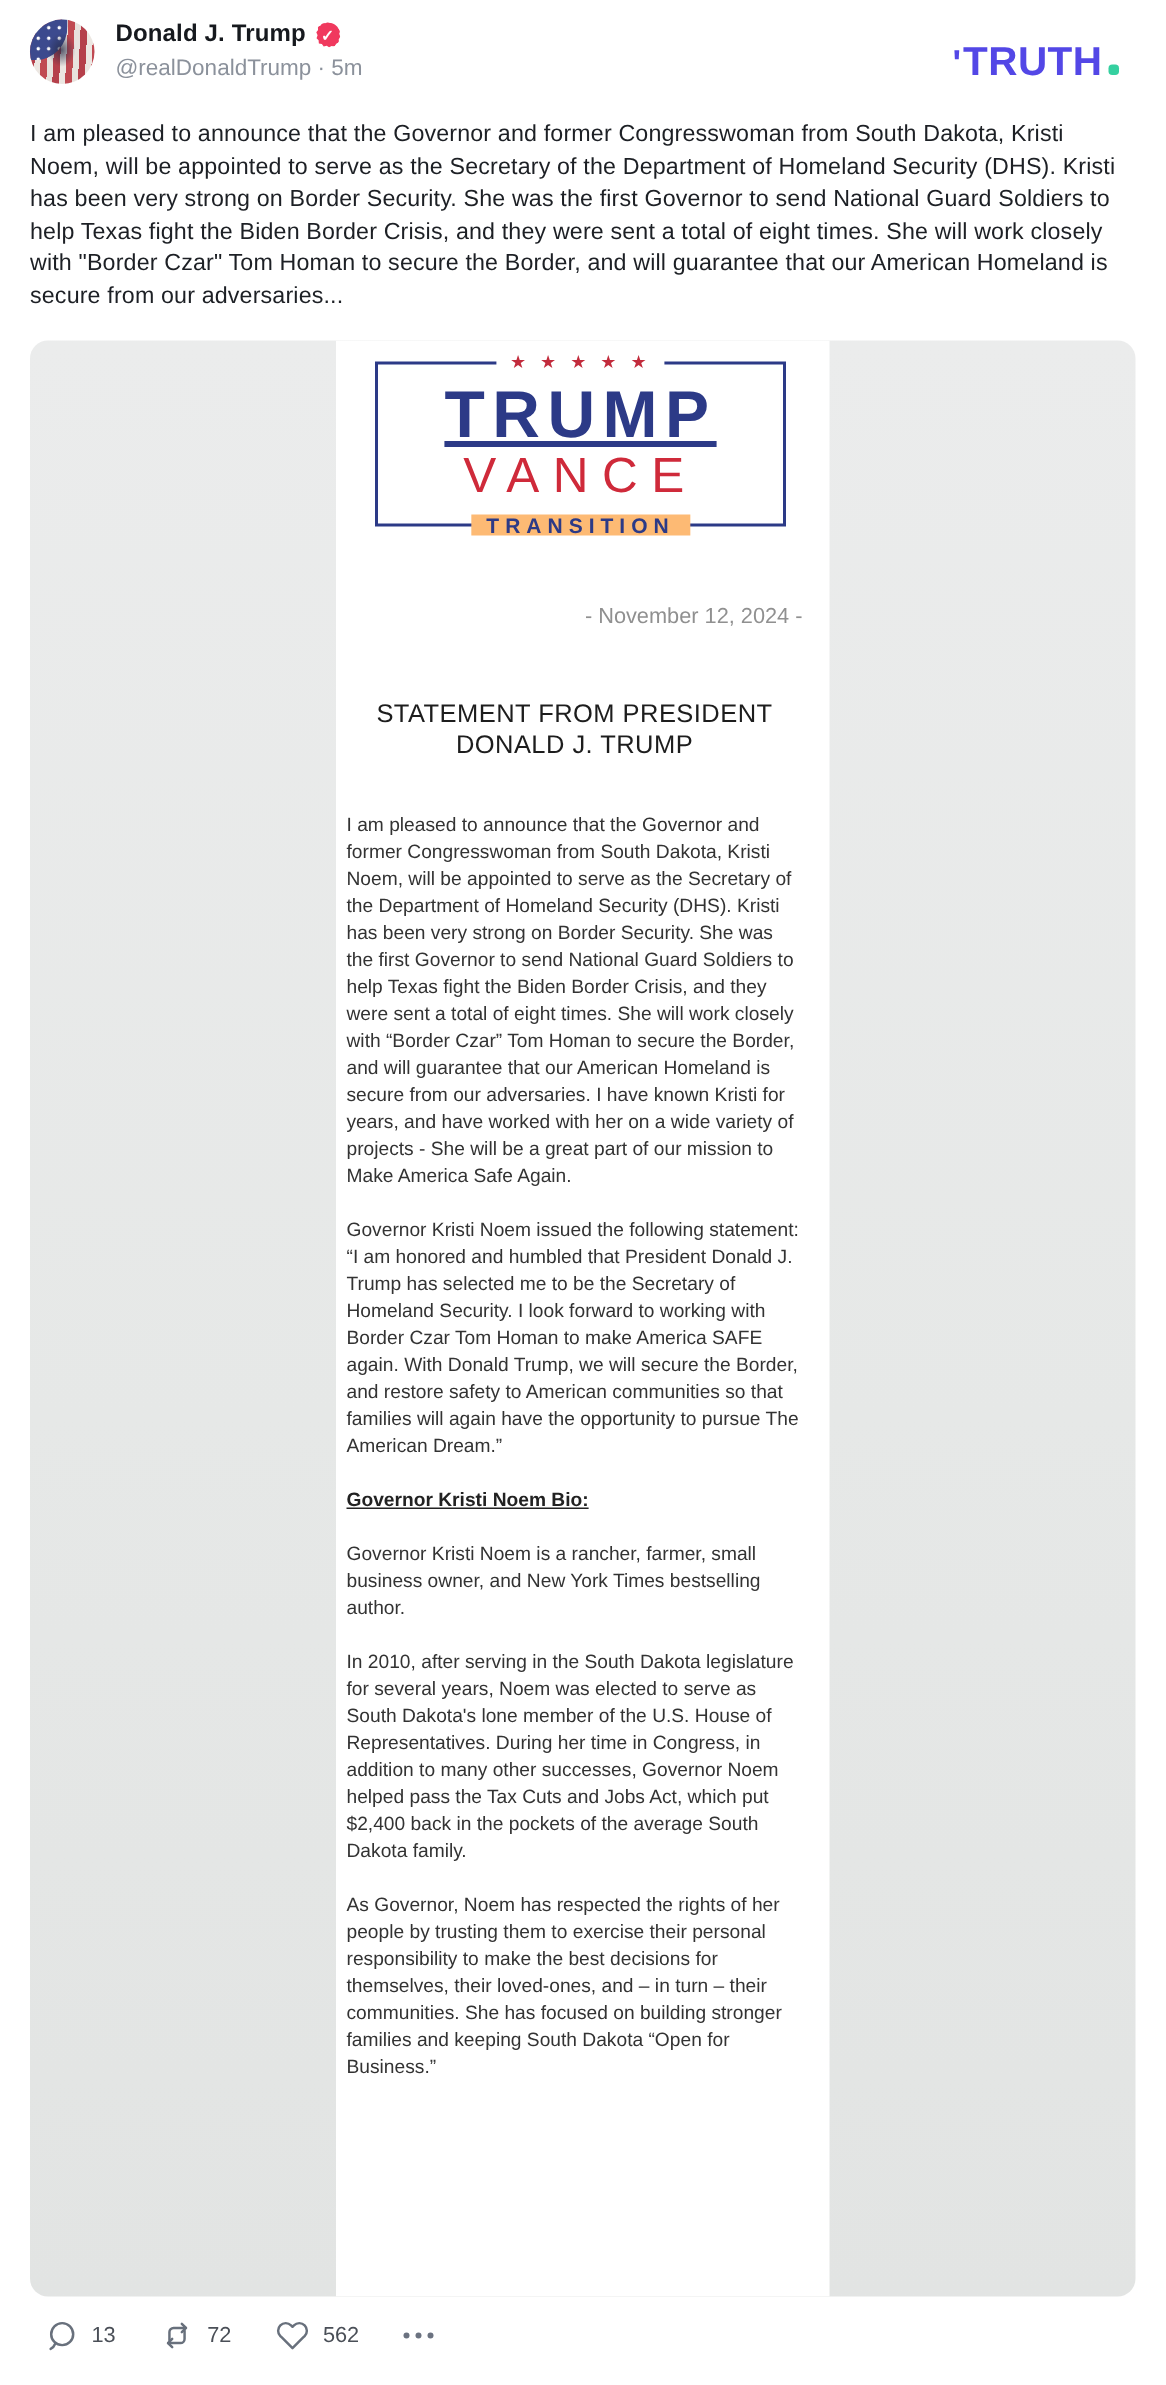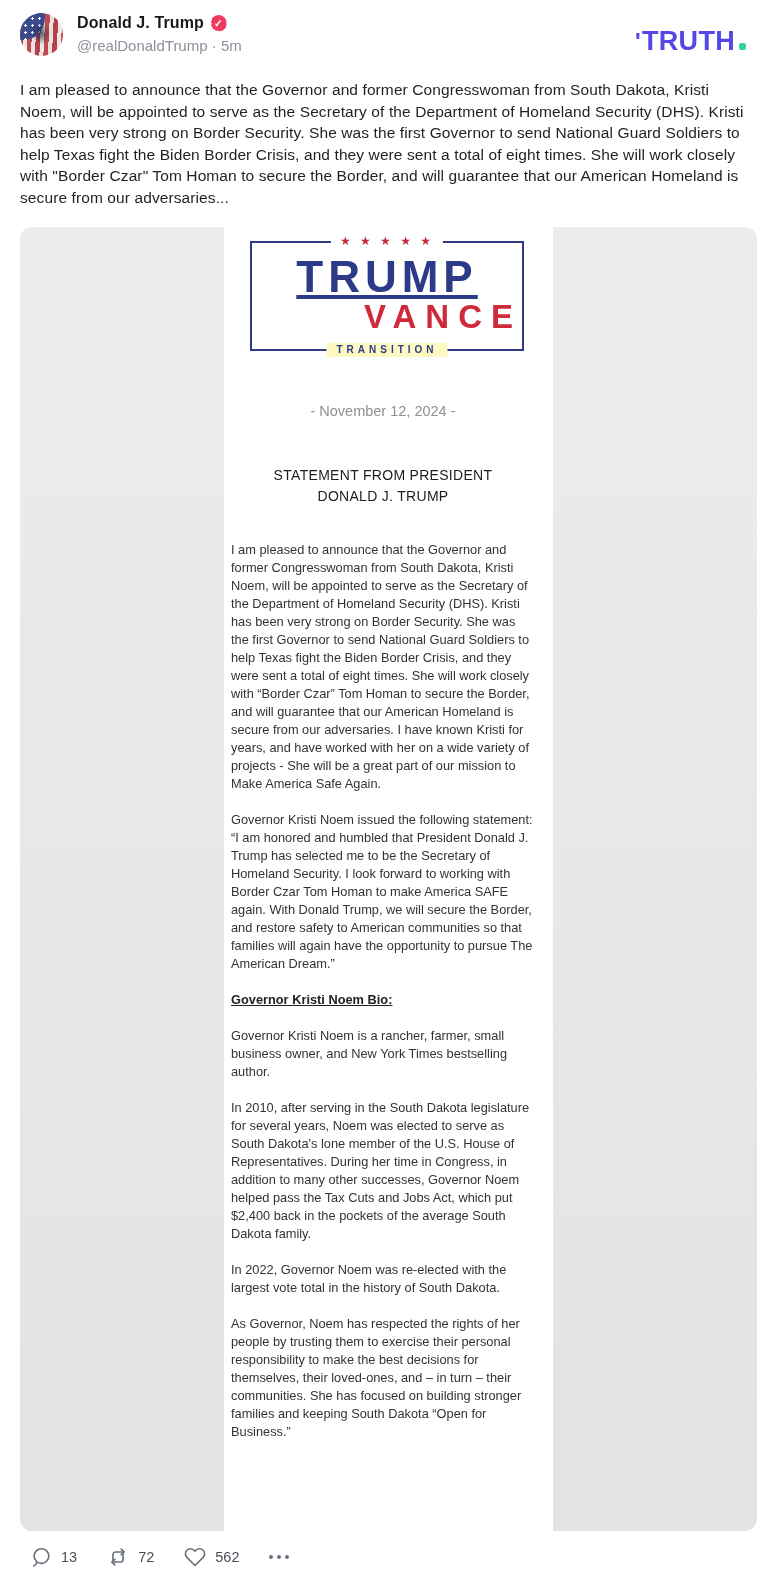--- a/index.html
+++ b/index.html
@@ -62,28 +62,28 @@
     width:274px; margin:0 auto; position:relative;
     border:2px solid #2c3a87; padding:13px 0 15px 0; text-align:center;
     margin-left:19px;
   }
   .logo-stars {
     position:absolute; top:-9px; left:50%; transform:translateX(-50%);
     background:#fff; padding:0 9px; color:#c22b3c; font-size:12px;
     letter-spacing:3px; white-space:nowrap; line-height:14px;
   }
   .logo-trump { font-size:44px; line-height:42px; font-weight:700; letter-spacing:5px; color:#2c3a87;text-decoration:underline; }
-  .logo-vance { font-size:33px; line-height:34px; font-weight:700; letter-spacing:9px; color:#cf2a3a; margin-top:2px;text-align:right; }
+  .logo-vance { font-size:33px; line-height:34px; font-weight:400; letter-spacing:9px; color:#cf2a3a; margin-top:2px; }
   .logo-transition {
     position:absolute; bottom:-8px; left:50%; transform:translateX(-50%);
-    background:#fef9c3; padding:0 10px; color:#2c3a87; font-size:10px;
+    background:#fdba74; padding:0 10px; color:#2c3a87; font-size:14px;
     font-weight:700; letter-spacing:4px; line-height:14px; white-space:nowrap;
   }
-  .doc-date { margin-top:52px; text-align:center; color:#909090; font-size:14.5px; }
-  .doc-heading { margin-top:46px; text-align:center; font-size:14px; line-height:21.5px; color:#1d1d1d; letter-spacing:.3px; }
+  .doc-date { margin-top:52px; text-align:right; color:#909090; font-size:14.5px; }
+  .doc-heading { margin-top:46px; text-align:center; font-size:17px; line-height:21.5px; color:#1d1d1d; letter-spacing:.3px; }
   .doc-body { margin-top:33px; font-size:12.8px; line-height:18px; color:#333333; }
   .doc-body p { margin-bottom:18px; }
   .bio-heading { font-weight:700; text-decoration:underline; margin-bottom:18px; font-size:12.8px; color:#222; }
 
   
   .engagement {
     margin:15px 0 0 30px; display:flex; align-items:center; gap:30px;
     color:#4a4f57; font-size:14.5px;
   }
   .eng-group { display:flex; align-items:center; gap:9px; background:none; border:none; cursor:pointer; color:#4a4f57; font-size:14.5px; font-family:inherit; padding:0;justify-content:space-between; }
@@ -129,21 +129,20 @@
     <div class="doc-heading">
       <div>STATEMENT FROM PRESIDENT</div>
       <div>DONALD J. TRUMP</div>
     </div>
     <div class="doc-body">
       <p>I am pleased to announce that the Governor and former Congresswoman from South Dakota, Kristi Noem, will be appointed to serve as the Secretary of the Department of Homeland Security (DHS). Kristi has been very strong on Border Security. She was the first Governor to send National Guard Soldiers to help Texas fight the Biden Border Crisis, and they were sent a total of eight times. She will work closely with “Border Czar” Tom Homan to secure the Border, and will guarantee that our American Homeland is secure from our adversaries. I have known Kristi for years, and have worked with her on a wide variety of projects - She will be a great part of our mission to Make America Safe Again.</p>
       <p>Governor Kristi Noem issued the following statement: “I am honored and humbled that President Donald J. Trump has selected me to be the Secretary of Homeland Security. I look forward to working with Border Czar Tom Homan to make America SAFE again. With Donald Trump, we will secure the Border, and restore safety to American communities so that families will again have the opportunity to pursue The American Dream.”</p>
       <p class="bio-heading">Governor Kristi Noem Bio:</p>
       <p>Governor Kristi Noem is a rancher, farmer, small business owner, and New York Times bestselling author.</p>
       <p>In 2010, after serving in the South Dakota legislature for several years, Noem was elected to serve as South Dakota's lone member of the U.S. House of Representatives. During her time in Congress, in addition to many other successes, Governor Noem helped pass the Tax Cuts and Jobs Act, which put $2,400 back in the pockets of the average South Dakota family.</p>
-      <p>In 2022, Governor Noem was re-elected with the largest vote total in the history of South Dakota.</p>
       <p>As Governor, Noem has respected the rights of her people by trusting them to exercise their personal responsibility to make the best decisions for themselves, their loved-ones, and – in turn – their communities. She has focused on building stronger families and keeping South Dakota “Open for Business.”</p>
 
     </div>
   </div>
 </div>
 
 <div class="engagement">
   <button class="eng-group">
     <svg class="eng-icon" width="22" height="22" viewBox="0 0 24 24">
       <circle cx="12.5" cy="11" r="8"></circle>

